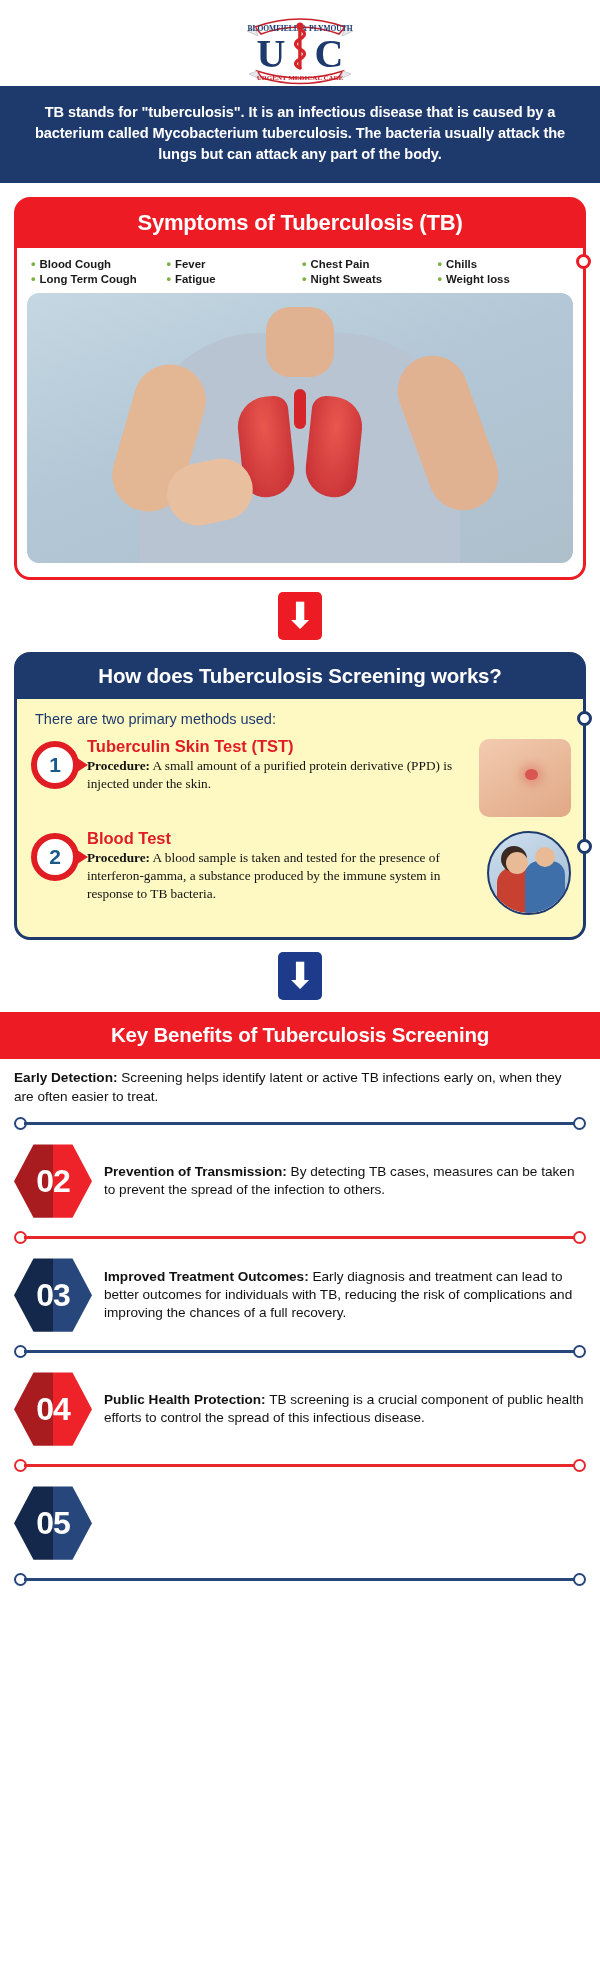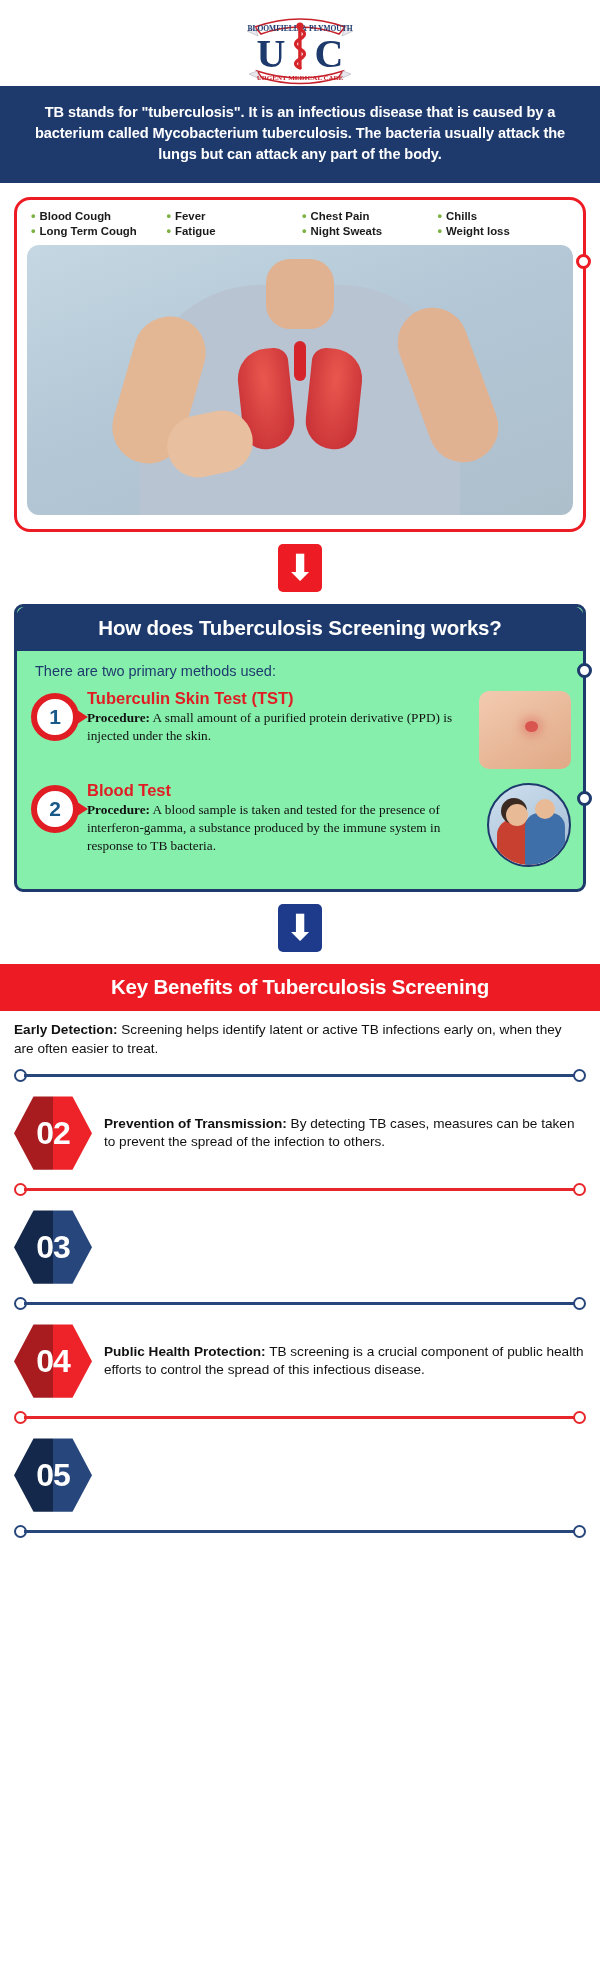--- a/index.html
+++ b/index.html
@@ -154,22 +154,22 @@
   .arrow .glyph {
     position: absolute; left: 0; top: 0; width: 44px; height: 48px;
     display: flex; align-items: center; justify-content: center;
     color: #ffffff; font-size: 36px; line-height: 1;
   }
 
   
   .screen-card {
     margin: 0 14px;
     border: 3px solid #1e3a6d;
-    border-radius: 9px;
-    background: #86efac;
+    border-radius: 16px;
+    background: #fef9c3;
     position: relative;
     padding-bottom: 14px;
   }
   .screen-title {
     background: #1e3a6d;
     color: #ffffff;
     font-size: 20.5px;
     font-weight: bold;
     text-align: center;
     padding: 10px 8px 11px 8px;
@@ -327,20 +327,21 @@
         <text x="75" y="75" font-family="Liberation Serif, serif" font-size="7" font-weight="bold" fill="#c8202a" text-anchor="middle">URGENT MEDICAL CARE</text>
       </svg>
     </div>
   </div>
 
   <div class="intro-banner">TB stands for "tuberculosis". It is an infectious disease that is caused by a bacterium called Mycobacterium tuberculosis. The bacteria usually attack the lungs but can attack any part of the body.</div>
 
   <div class="symptoms-section">
     <div class="symptoms-card">
       <div class="side-dot right-top"></div>
+      <div class="symptoms-title">Symptoms of Tuberculosis (TB)</div>
 
       <div class="symptoms-list">
         <div class="sym-item">
           <span class="sym-dot">•</span>
           <span>Blood Cough</span>
         </div>
         <div class="sym-item">
           <span class="sym-dot">•</span>
           <span>Fever</span>
         </div>
@@ -467,20 +468,23 @@
     <div class="line"></div>
     <div class="cap r"></div>
   </div>
 
   <div class="benefit">
     <div class="hexwrap">
       <div class="hex navy">
         <span>03</span>
       </div>
     </div>
+    <div class="b-text">
+      <b>Improved Treatment Outcomes:</b><span> Early diagnosis and treatment can lead to better outcomes for individuals with TB, reducing the risk of complications and improving the chances of a full recovery.</span>
+    </div>
   </div>
   <div class="divider navy">
     <div class="cap l"></div>
     <div class="line"></div>
     <div class="cap r"></div>
   </div>
 
   <div class="benefit">
     <div class="hexwrap">
       <div class="hex red">

